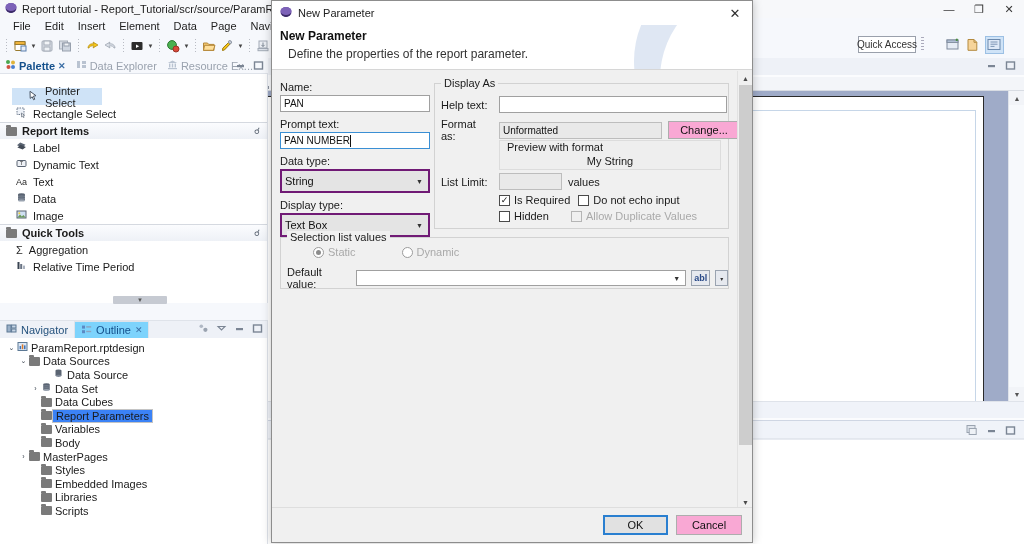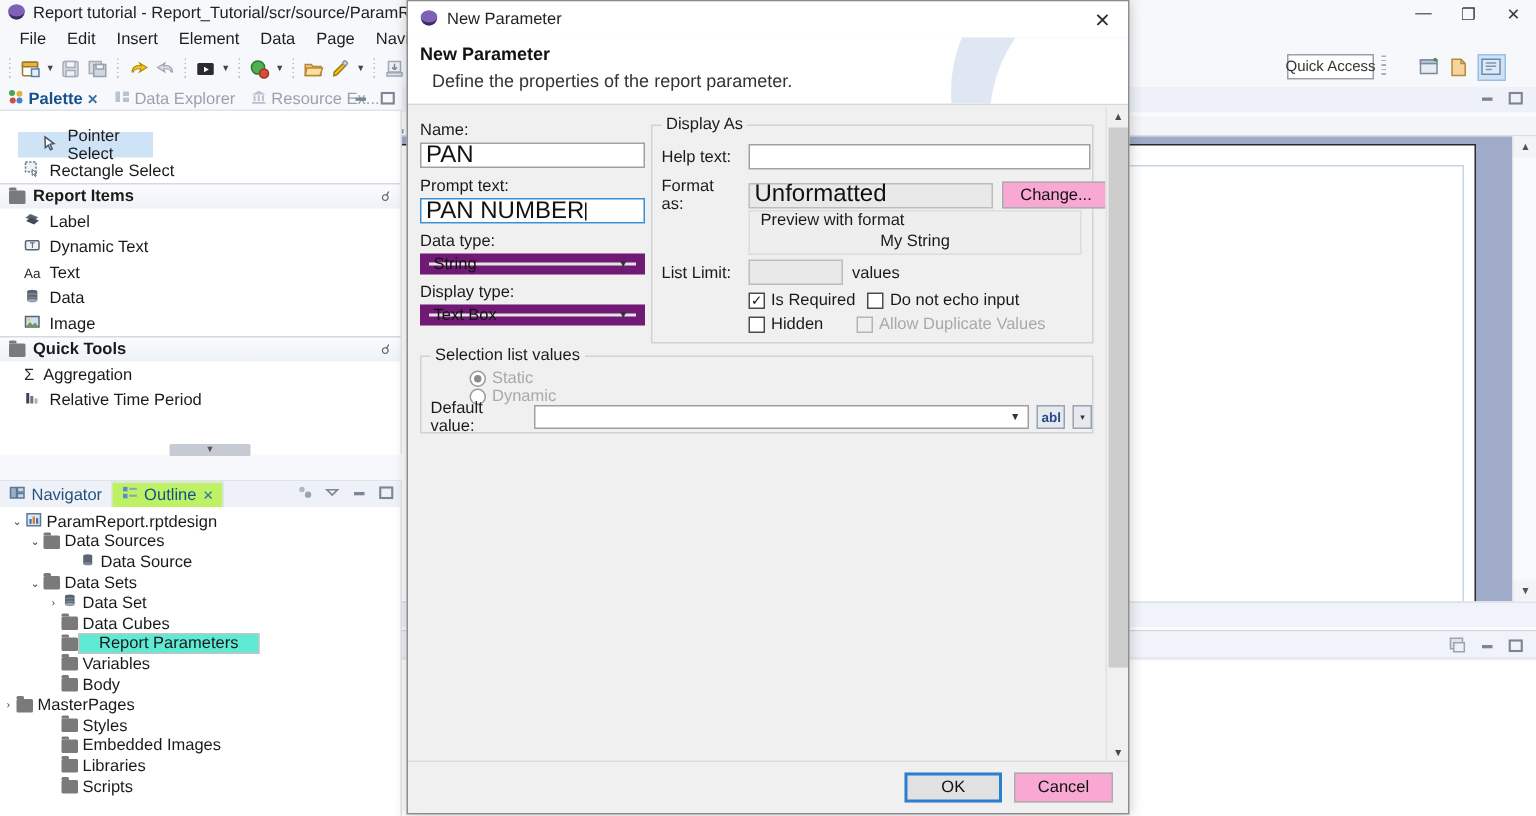--- a/index.html
+++ b/index.html
@@ -72,27 +72,27 @@
                background:linear-gradient(to bottom,#fbfcfe,#eef1f6); position:relative; }
   .pal-group .pin { position:absolute; right:7px; font-size:9px; color:#5a6472; font-weight:normal; }
   .pal-scroll { position:absolute; left:113px; top:222px; width:54px; height:8px;
                 background:#c6cad2; border-radius:1px; display:flex; align-items:center;
                 justify-content:center; font-size:6px; color:#555; }
 
   .outline-body { background:#fff; position:absolute; left:0; top:262px; width:268px; height:224px;
                   border-right:1px solid #dfe3ea; border-top:1px solid #dfe3ea; }
   .tabs2 { display:flex; align-items:flex-end; height:17px; background:#eef1f7; position:relative; }
   .tab2 { display:flex; align-items:center; gap:4px; padding:0 6px; height:17px; font-size:11px; }
-  .tab2.active { background:#bef264; border:1px solid #dfe3ea; border-bottom:none; color:#14508c; }
+  .tab2.active { background:#7dd3fc; border:1px solid #dfe3ea; border-bottom:none; color:#14508c; }
   .tab2.inactive { color:#25527d; }
   .tree { padding-top:3px; }
   .tnode { display:flex; align-items:center; height:13.6px; font-size:11px; white-space:nowrap; }
   .twist { width:11px; text-align:center; font-size:7px; color:#3b4450; }
   .tlabel { padding:0 3px; }
-  .tlabel.sel { background:#5eead4; border:1px solid #c4c4c4; padding:0 13px; }
+  .tlabel.sel { background:#3b82f6; border:1px solid #c4c4c4; padding:0 3px; }
 
   
   .editor { position:absolute; left:268px; top:58px; width:756px; height:486px; background:#fbfcfe; }
   .ed-tabrow { position:absolute; left:0; top:0; width:756px; height:17px; background:#eef1f7; }
   .ed-ctrls { position:absolute; right:8px; top:2px; display:flex; gap:8px; align-items:center; }
   .ruler { position:absolute; left:0; top:19px; width:756px; height:14px; background:#fbfcfe;
            border-bottom:1px solid #d8dce3; overflow:hidden; }
   .rtick { position:absolute; top:9px; width:1px; height:3px; background:#8c93a0; }
   .rnum { position:absolute; top:1px; font-size:9px; color:#3b5579; font-weight:bold; }
   .ed-canvas { position:absolute; left:0; top:33px; width:740px; height:310px; background:#9fabc8; }
@@ -134,25 +134,25 @@
   .dlg-body { position:absolute; left:0; top:70px; width:480px; height:438px; background:#f0f0f0; }
   .dlg-scroll { position:absolute; right:0; top:0; width:15px; height:438px; background:#f0f0f0;
                 border-left:1px solid #e2e2e2; }
   .dlg-thumb { position:absolute; left:1px; top:14px; width:13px; height:360px; background:#cdcdcd; }
   .dsb { width:15px; height:14px; display:flex; align-items:center; justify-content:center;
          font-size:7px; color:#4a4a4a; }
   .dlg-footer { position:absolute; left:0; bottom:0; width:480px; height:35px; background:#f0f0f0;
                 border-top:1px solid #dedede; }
 
   .lbl { font-size:11px; color:#1a1a1a; }
-  .tf { border:1px solid #a0a0a0; background:#fff; height:17px; font-size:16px;
+  .tf { border:1px solid #a0a0a0; background:#fff; height:17px; font-size:10px;
         padding:0 3px; display:flex; align-items:center; color:#111; }
   .tf.focus { border:1px solid #3a8fd4; }
   .tf.ro { background:#e9e9e9; border:1px solid #bdbdbd; }
-  .combo { border:6px solid #701a75; background:#e4e4e4; height:14px; font-size:11px;
+  .combo { border:2px solid #701a75; background:#e4e4e4; height:24px; font-size:11px;
            display:flex; align-items:center; padding:0 3px; position:relative; color:#111; }
   .combo .car { position:absolute; right:5px; font-size:7px; color:#333; }
   .combo.white { background:#fff; border:1px solid #a0a0a0; }
   .grp { position:absolute; border:1px solid #d2d2d2; }
   .grp-cap { position:absolute; top:-7px; left:6px; background:#f0f0f0; padding:0 3px;
              font-size:11px; color:#1a1a1a; }
   .cb { width:11px; height:11px; border:1px solid #4a4a4a; background:#fff;
         display:inline-flex; align-items:center; justify-content:center;
         font-size:9px; color:#111; line-height:1; }
   .cb.dis { border-color:#b5b5b5; background:#f0f0f0; }
@@ -497,25 +497,20 @@
         </div>
         <div class="tnode" style="padding-left:42px">
           <span class="twist"></span>
           <span><svg width="11" height="11" viewBox="0 0 11 11">
                 <ellipse cx="5.5" cy="2.6" rx="3" ry="1.1" fill="#5a6472"></ellipse>
                 <rect x="2.5" y="2.6" width="6" height="5.2" fill="#5a6472"></rect>
                 <ellipse cx="5.5" cy="7.8" rx="3" ry="1.1" fill="#7b8594"></ellipse>
               </svg></span>
           <span class="tlabel">Data Source</span>
         </div>
-        <div class="tnode" style="padding-left:18px">
-          <span class="twist">⌄</span>
-          <span class="folder"></span>
-          <span class="tlabel">Data Sets</span>
-        </div>
         <div class="tnode" style="padding-left:30px">
           <span class="twist">›</span>
           <span><svg width="11" height="11" viewBox="0 0 11 11">
                 <ellipse cx="5.5" cy="2.4" rx="3.2" ry="1.1" fill="#5a6472"></ellipse>
                 <rect x="2.3" y="2.4" width="6.4" height="1.9" fill="#5a6472"></rect>
                 <ellipse cx="5.5" cy="4.4" rx="3.2" ry="1.1" fill="#7b8594"></ellipse>
                 <rect x="2.3" y="4.4" width="6.4" height="1.9" fill="#5a6472"></rect>
                 <ellipse cx="5.5" cy="6.4" rx="3.2" ry="1.1" fill="#7b8594"></ellipse>
                 <rect x="2.3" y="6.4" width="6.4" height="1.6" fill="#5a6472"></rect>
                 <ellipse cx="5.5" cy="8" rx="3.2" ry="1.1" fill="#9aa3b0"></ellipse>
@@ -535,21 +530,21 @@
         <div class="tnode" style="padding-left:30px">
           <span class="twist"></span>
           <span class="folder"></span>
           <span class="tlabel">Variables</span>
         </div>
         <div class="tnode" style="padding-left:30px">
           <span class="twist"></span>
           <span class="folder"></span>
           <span class="tlabel">Body</span>
         </div>
-        <div class="tnode" style="">
+        <div class="tnode" style="padding-left:18px">
           <span class="twist">›</span>
           <span class="folder"></span>
           <span class="tlabel">MasterPages</span>
         </div>
         <div class="tnode" style="padding-left:30px">
           <span class="twist"></span>
           <span class="folder"></span>
           <span class="tlabel">Styles</span>
         </div>
         <div class="tnode" style="padding-left:30px">
@@ -727,21 +722,21 @@
           <span class="cbrow disabled">
             <span class="cb dis"></span>
             <span>Allow Duplicate Values</span>
           </span>
         </div>
       </div>
 
       <div class="grp" style="left:8px; top:166px; width:449px; height:52px;">
         <span class="grp-cap">Selection list values</span>
 
-        <div style="position:absolute; left:32px; top:8px; display:flex; flex-direction:column;">
+        <div style="position:absolute; left:32px; top:8px; display:flex; gap:46px;">
           <span class="cbrow disabled">
             <span class="rb">
                 <span class="dot"></span>
               </span>
             <span>Static</span>
           </span>
           <span class="cbrow disabled">
             <span class="rb"></span>
             <span>Dynamic</span>
           </span>

